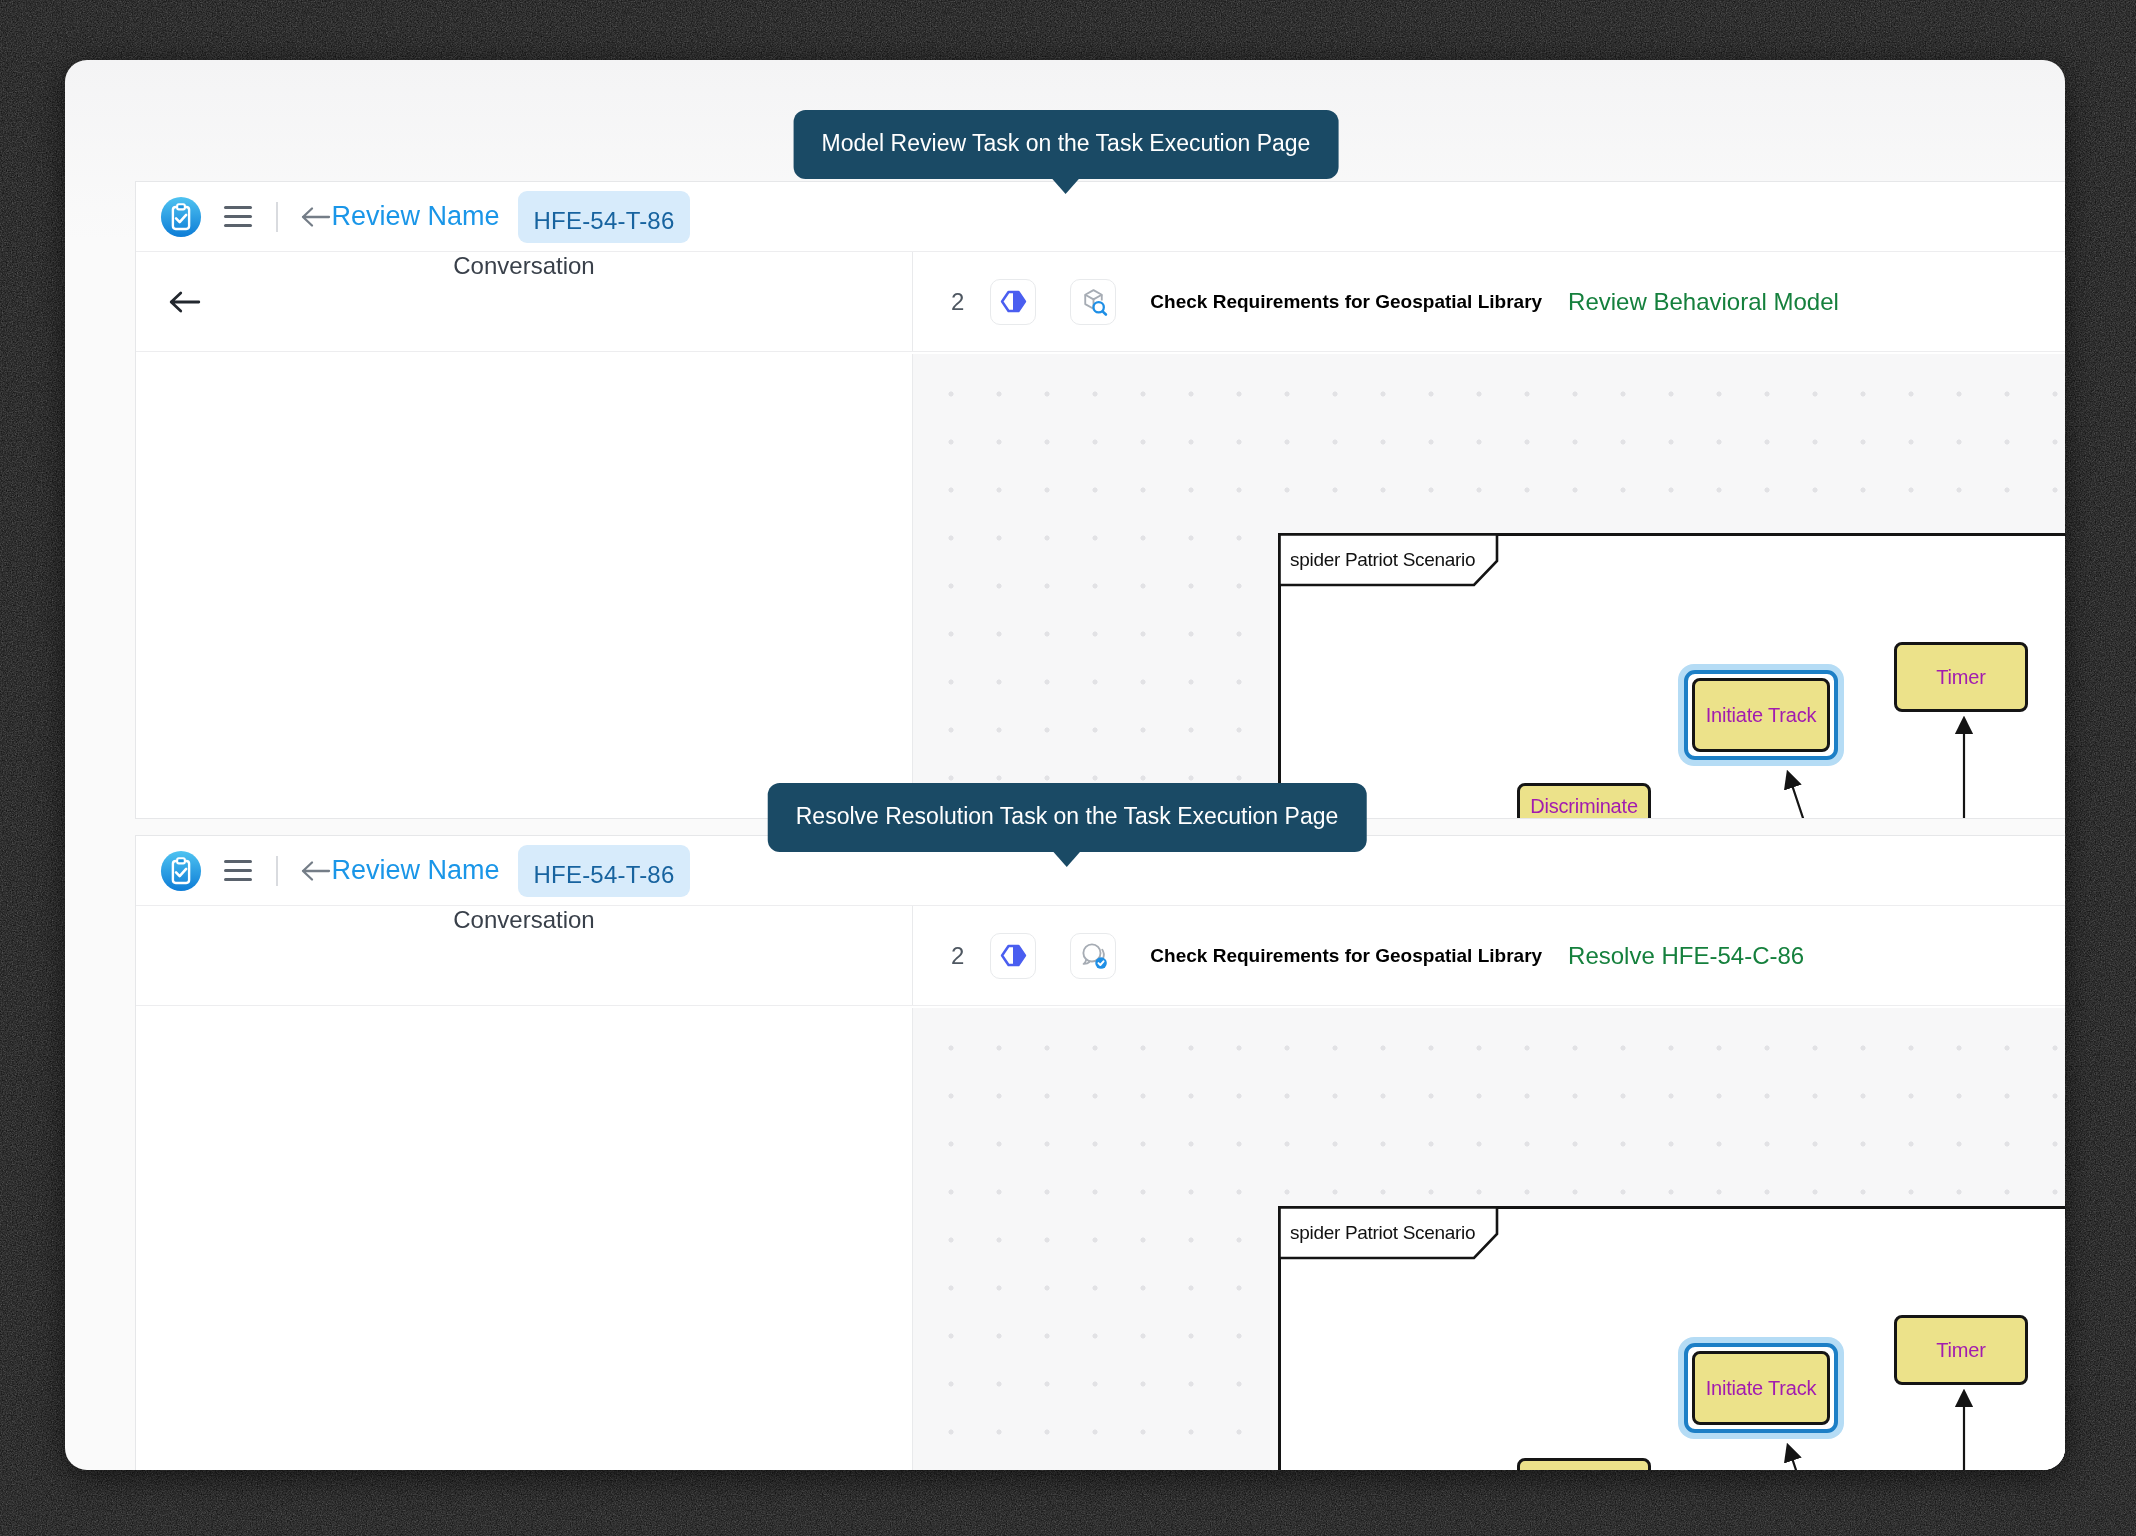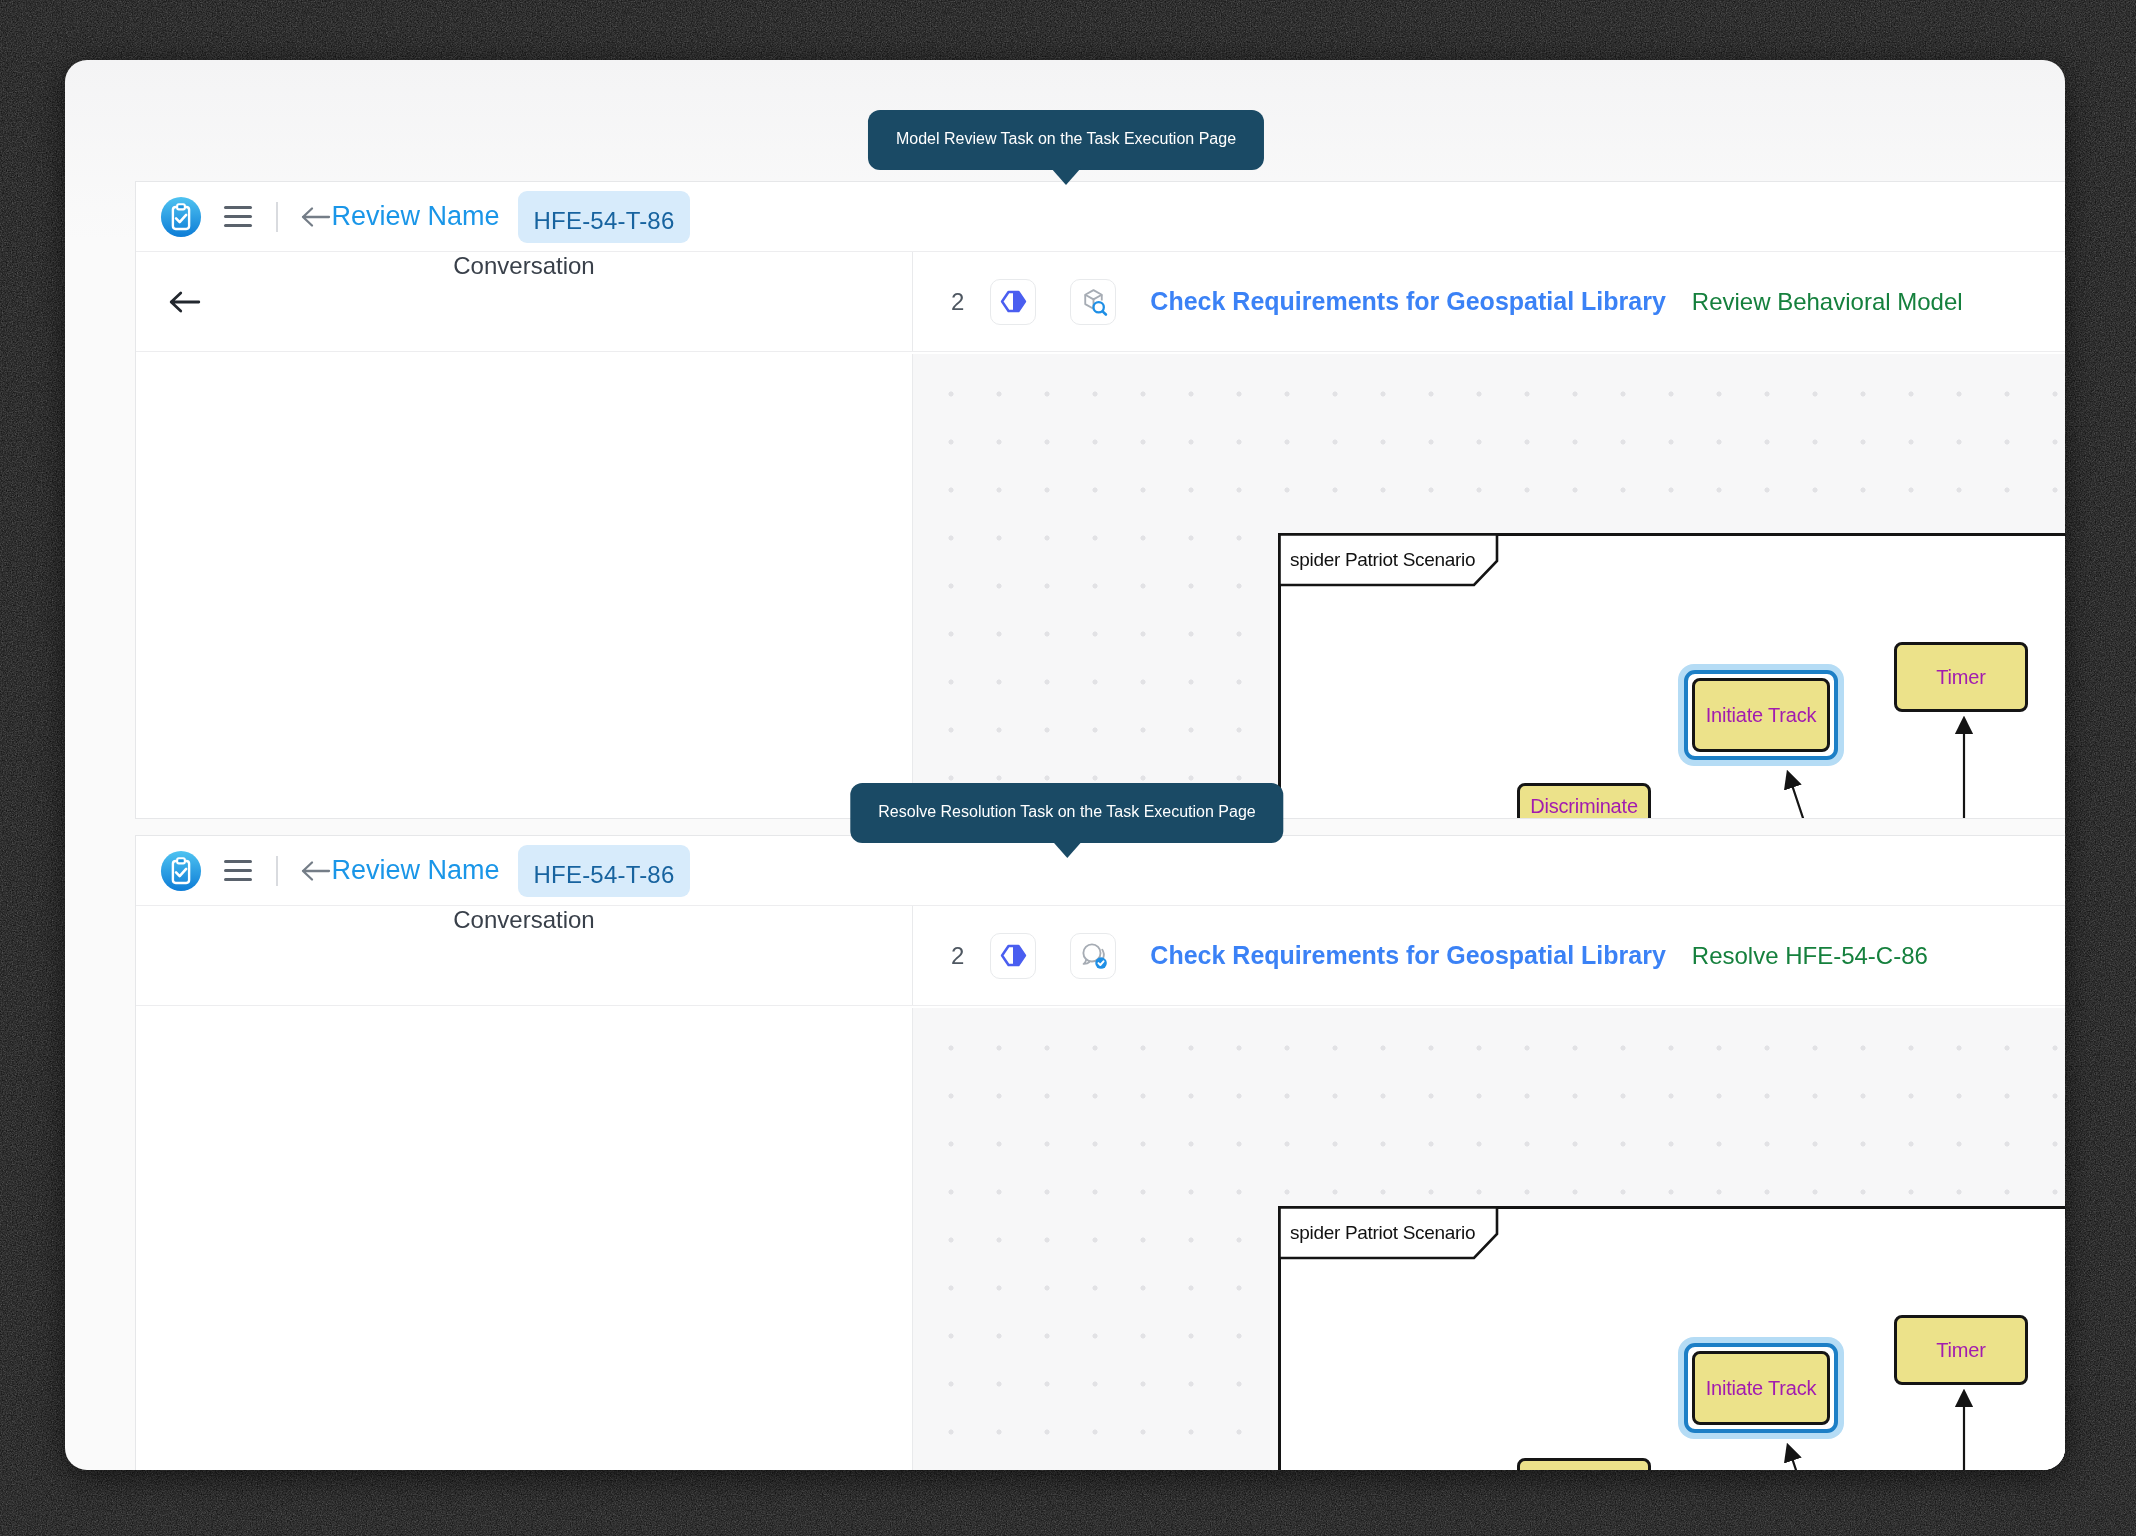--- a/index.html
+++ b/index.html
@@ -29,21 +29,21 @@
     padding:16px 16px 8px;border-radius:9px;letter-spacing:.2px;}
   .p-subheader{height:100px;border-bottom:1px solid #ededef;display:flex;background:#fff;}
   .col-left{width:777px;flex:0 0 auto;border-right:1px solid #e9eaec;position:relative;
     display:flex;align-items:flex-start;justify-content:center;}
   .col-right{flex:1;display:flex;align-items:center;padding-left:38px;min-width:0;}
   .conv-back{position:absolute;left:32px;top:50%;transform:translateY(-50%);cursor:pointer;}
   .conv-title{font-size:24px;color:#39404a;}
   .count{font-size:24px;color:#4e5761;margin-right:26px;}
   .icon-btn{width:46px;height:46px;border:1.5px solid #e8eaec;border-radius:10px;background:#fff;
     display:flex;align-items:center;justify-content:center;margin-right:34px;cursor:pointer;}
-  .task-title{font-size:25px;font-weight:600;color:#3b82f6;white-space:nowrap;margin-right:26px;}
+  .task-title{font-size:19px;font-weight:600;color:#000000;white-space:nowrap;margin-right:26px;}
   .task-subtitle{font-size:24px;color:#15803d;white-space:nowrap;}
   .p-canvas{display:flex;position:absolute;left:0;right:0;bottom:0;top:172px;}
   .canvas-left{background:#fff;}
   .canvas-right{flex:1;position:relative;background-color:#f7f7f8;overflow:hidden;
     background-image:radial-gradient(circle,#e2e2e5 2.4px,transparent 2.7px);
     background-size:48px 48px;background-position:14px 16px;}
   .diagram{position:absolute;left:365px;width:840px;height:360px;background:#fff;
     border:3px solid #141414;}
   #panel-1 .diagram{top:179px;}
   #panel-2 .diagram{top:198px;}
@@ -55,21 +55,21 @@
     letter-spacing:-0.2px;cursor:pointer;}
   .node-timer{left:613px;top:106px;width:134px;height:70px;}
   .node-discriminate{left:236px;width:134px;height:80px;align-items:flex-start;padding-top:9px;}
   #panel-1 .node-discriminate{top:247px;}
   #panel-2 .node-discriminate{top:249px;}
   .sel{position:absolute;left:397px;top:128px;background:var(--selection_halo);border-radius:16px;
     padding:6px;}
   .sel-ring{border:4px solid var(--selection_blue);border-radius:11px;background:#fff;padding:4px;}
   .sel .node{position:relative;width:138px;height:74px;text-align:center;}
   .tooltip{position:absolute;transform:translateX(-50%);background:var(--tooltip_navy);color:#fff;
-    font-size:16px;padding:20px 28px 22px;border-radius:12px;white-space:nowrap;z-index:10;}
+    font-size:23px;padding:20px 28px 22px;border-radius:12px;white-space:nowrap;z-index:10;}
   .tooltip::after{content:"";position:absolute;left:50%;transform:translateX(-50%);top:100%;
     margin-top:-2px;border:15px solid transparent;border-top:17px solid var(--tooltip_navy);
     border-bottom:0;}
   #tooltip-1{left:1001px;top:50px;}
   #tooltip-2{left:1002px;top:723px;}
 </style>
 </head>
 <body>
 
 <svg id="noise-bg">

